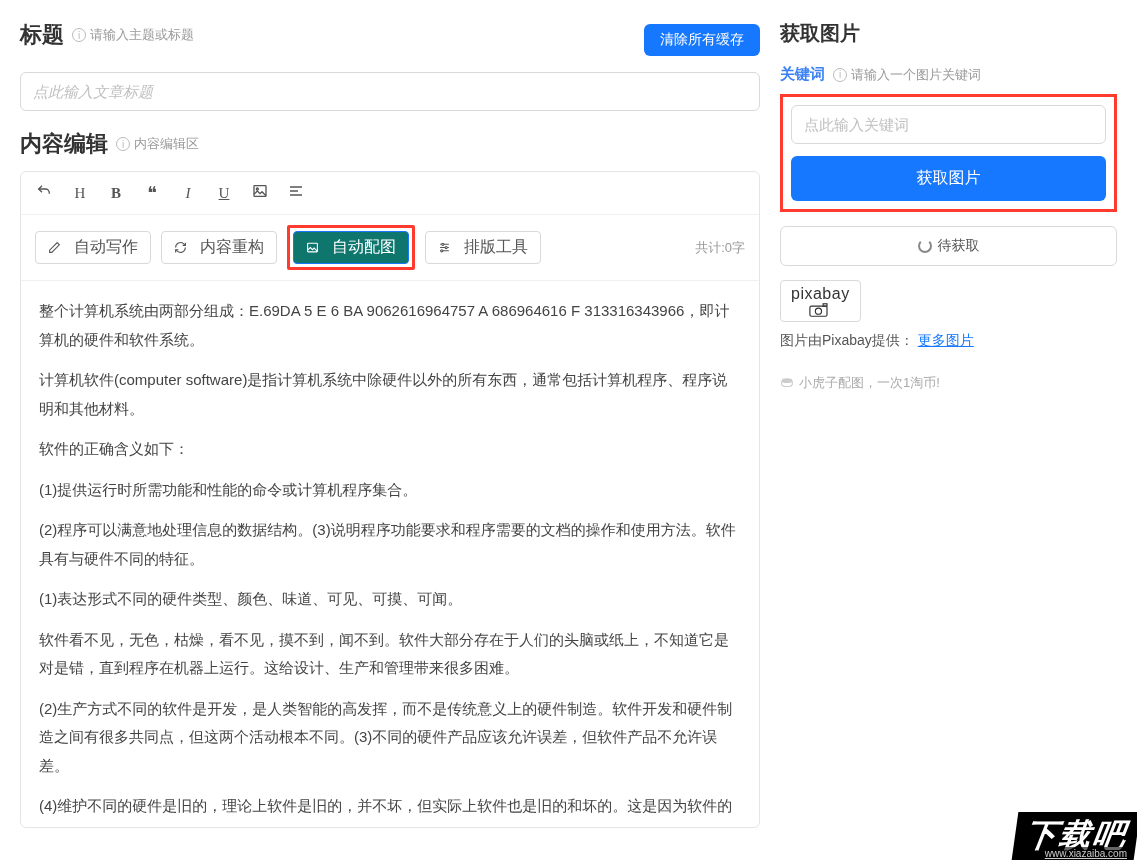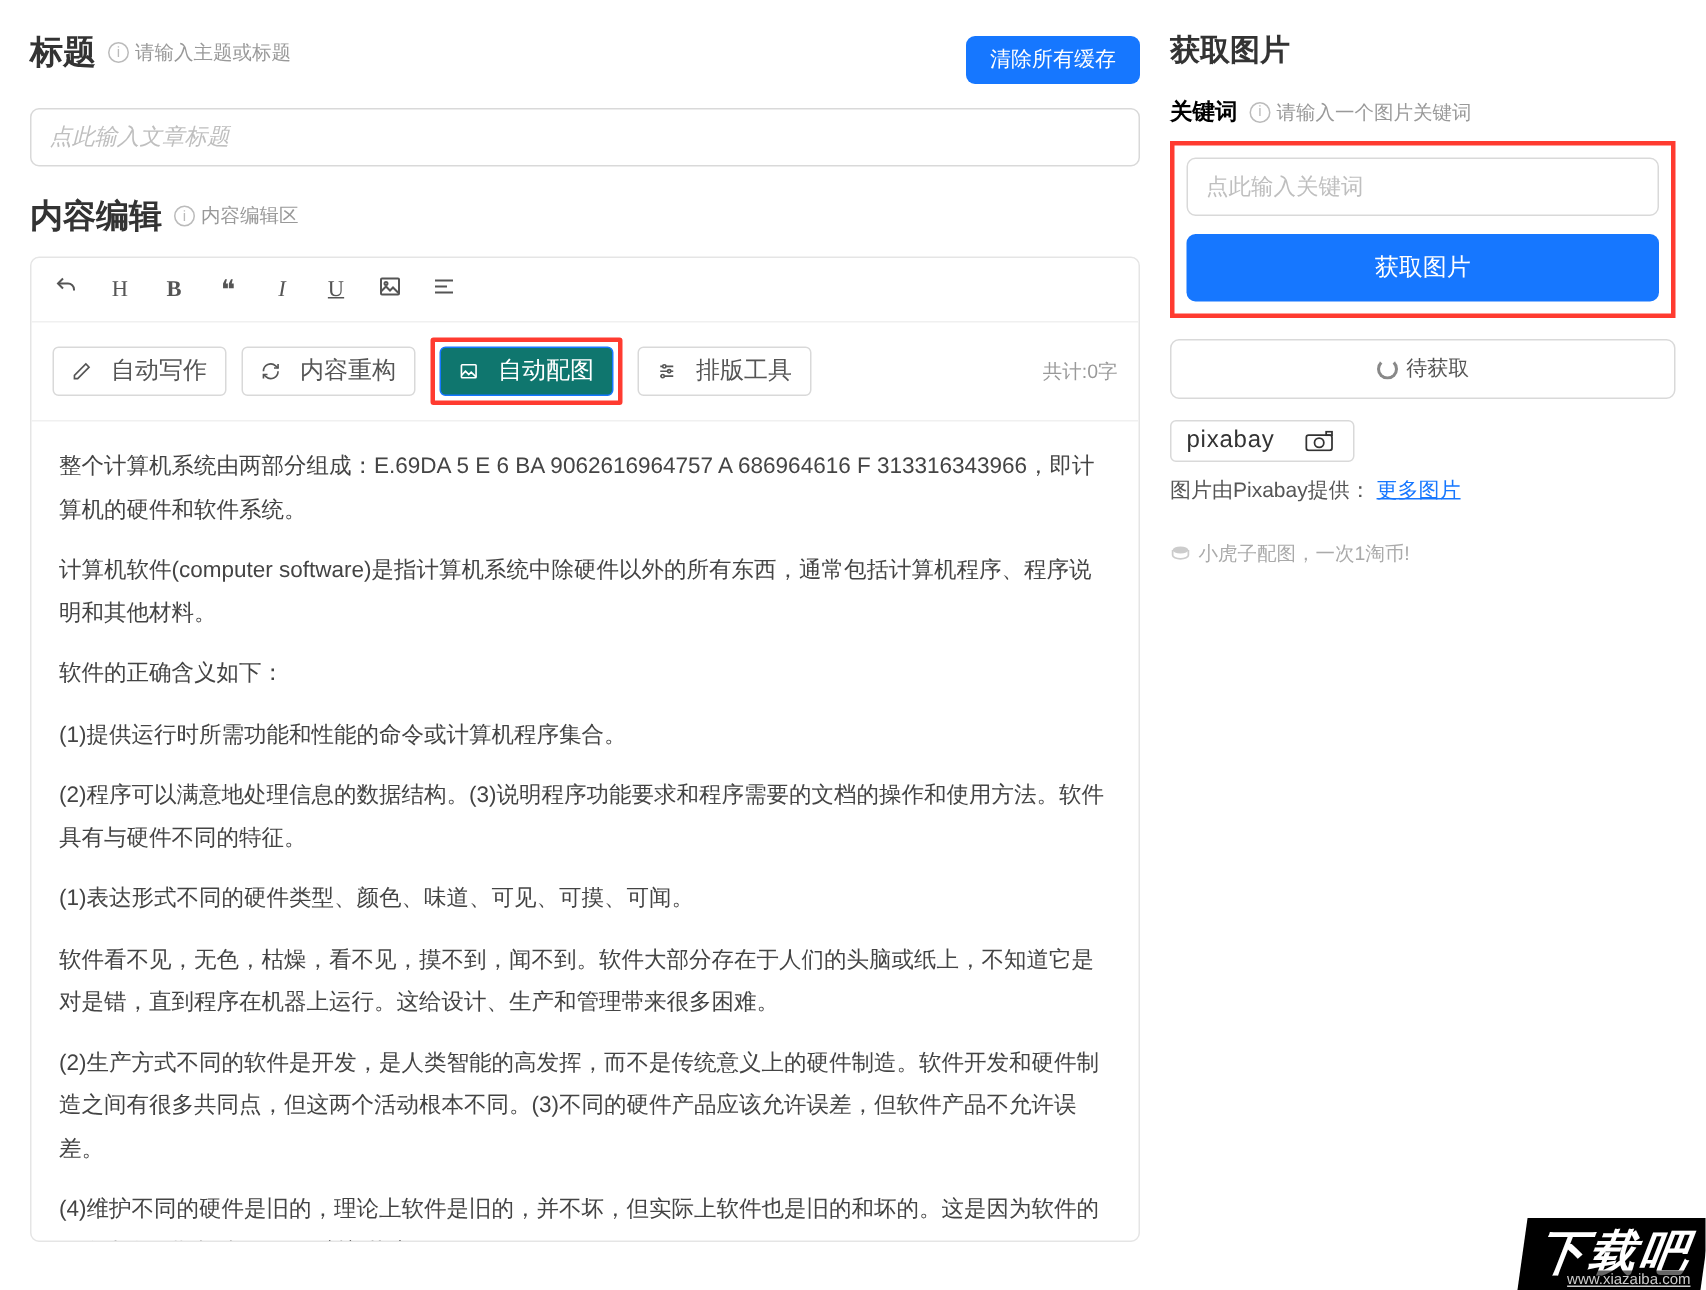--- a/index.html
+++ b/index.html
@@ -163,21 +163,21 @@
   margin-bottom: 18px;
 }
 .keyword-row {
   display: flex;
   align-items: center;
   margin-bottom: 10px;
 }
 .keyword-label {
   font-size: 15px;
   font-weight: 600;
-  color: #000000;
+  color: #3b82f6;
 }
 .highlight-box {
   border: 3px solid #ff3b30;
   padding: 8px;
   margin-bottom: 14px;
 }
 .keyword-input {
   width: 100%;
   padding: 10px 12px;
   border: 1px solid #d9d9d9;
@@ -210,28 +210,29 @@
 .spin-icon {
   width: 14px;
   height: 14px;
   border: 2px solid #888;
   border-top-color: transparent;
   border-radius: 50%;
 }
 .pixabay-badge {
   display: inline-flex;
   align-items: center;
-  gap: 20px;
+  gap: 0;
   border: 1px solid #d9d9d9;
   border-radius: 4px;
   padding: 4px 10px;
   font-size: 16px;
   font-weight: 500;
   letter-spacing: 0.5px;
   margin-bottom: 10px;
+  flex-direction: column;
 }
 .credit {
   font-size: 14px;
   color: #555;
   margin-bottom: 24px;
 }
 .credit a { color: #1677ff; text-decoration: underline; }
 .tip {
   font-size: 13px;
   color: #aaa;

